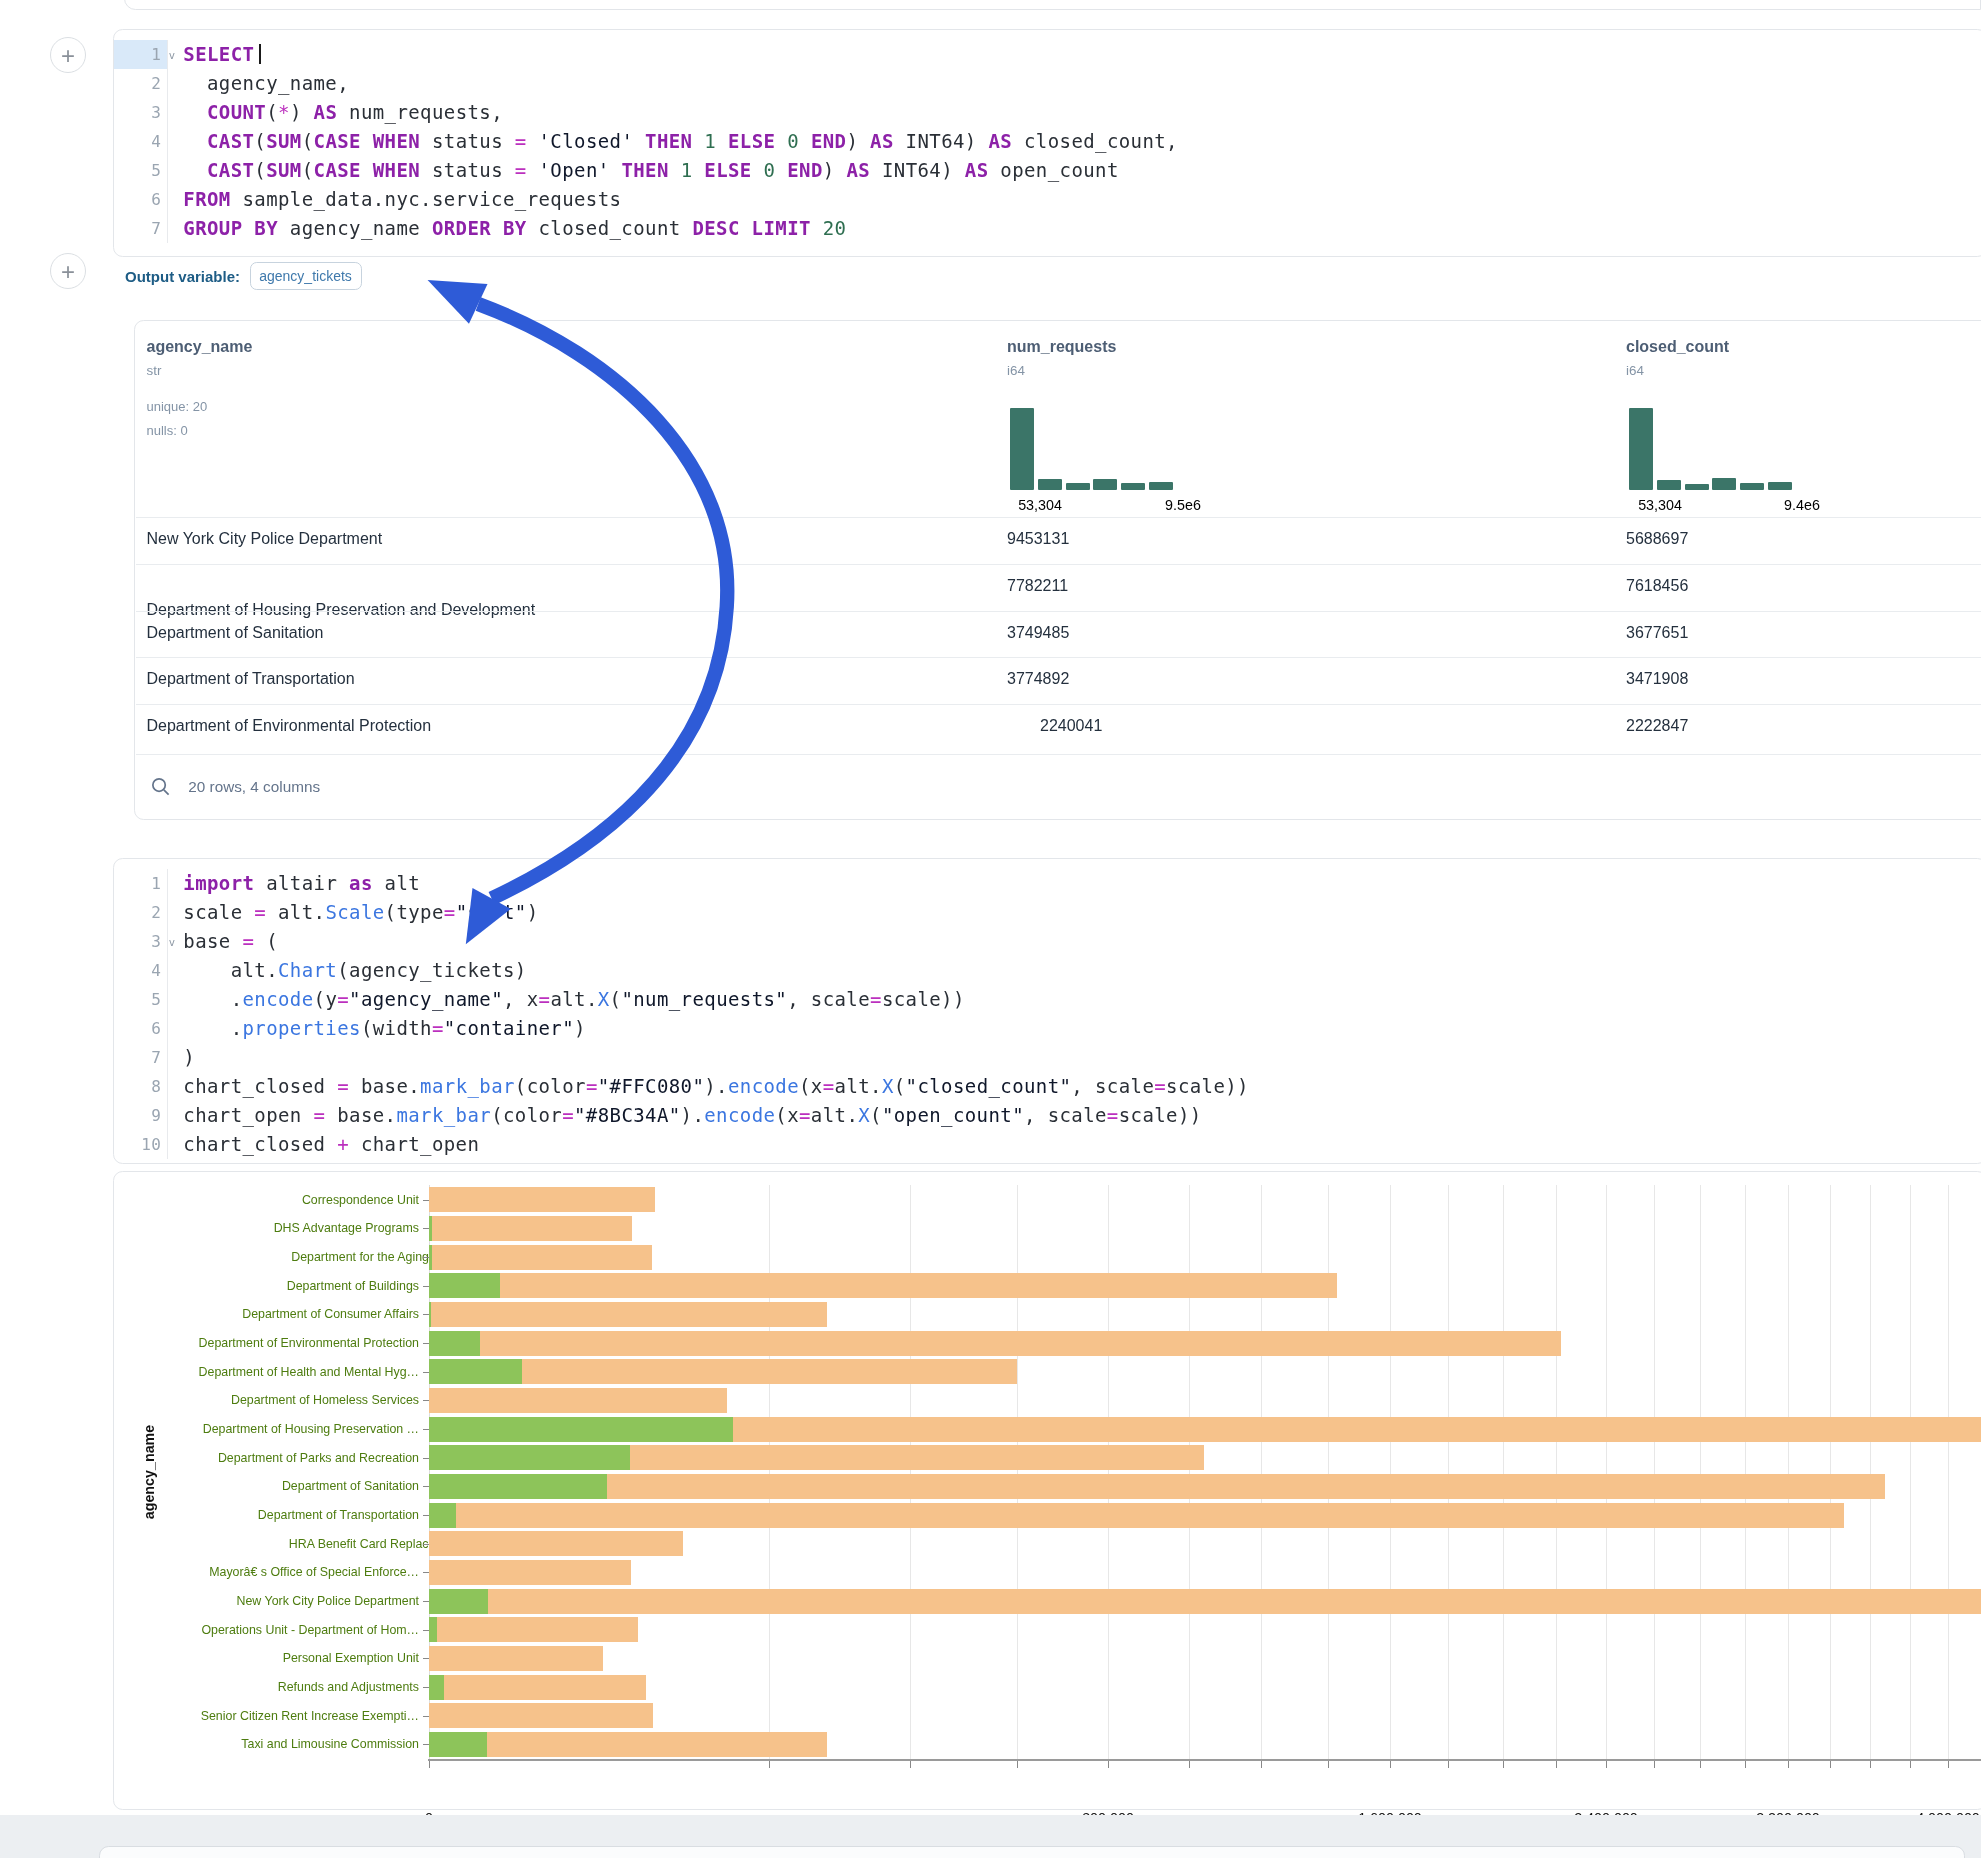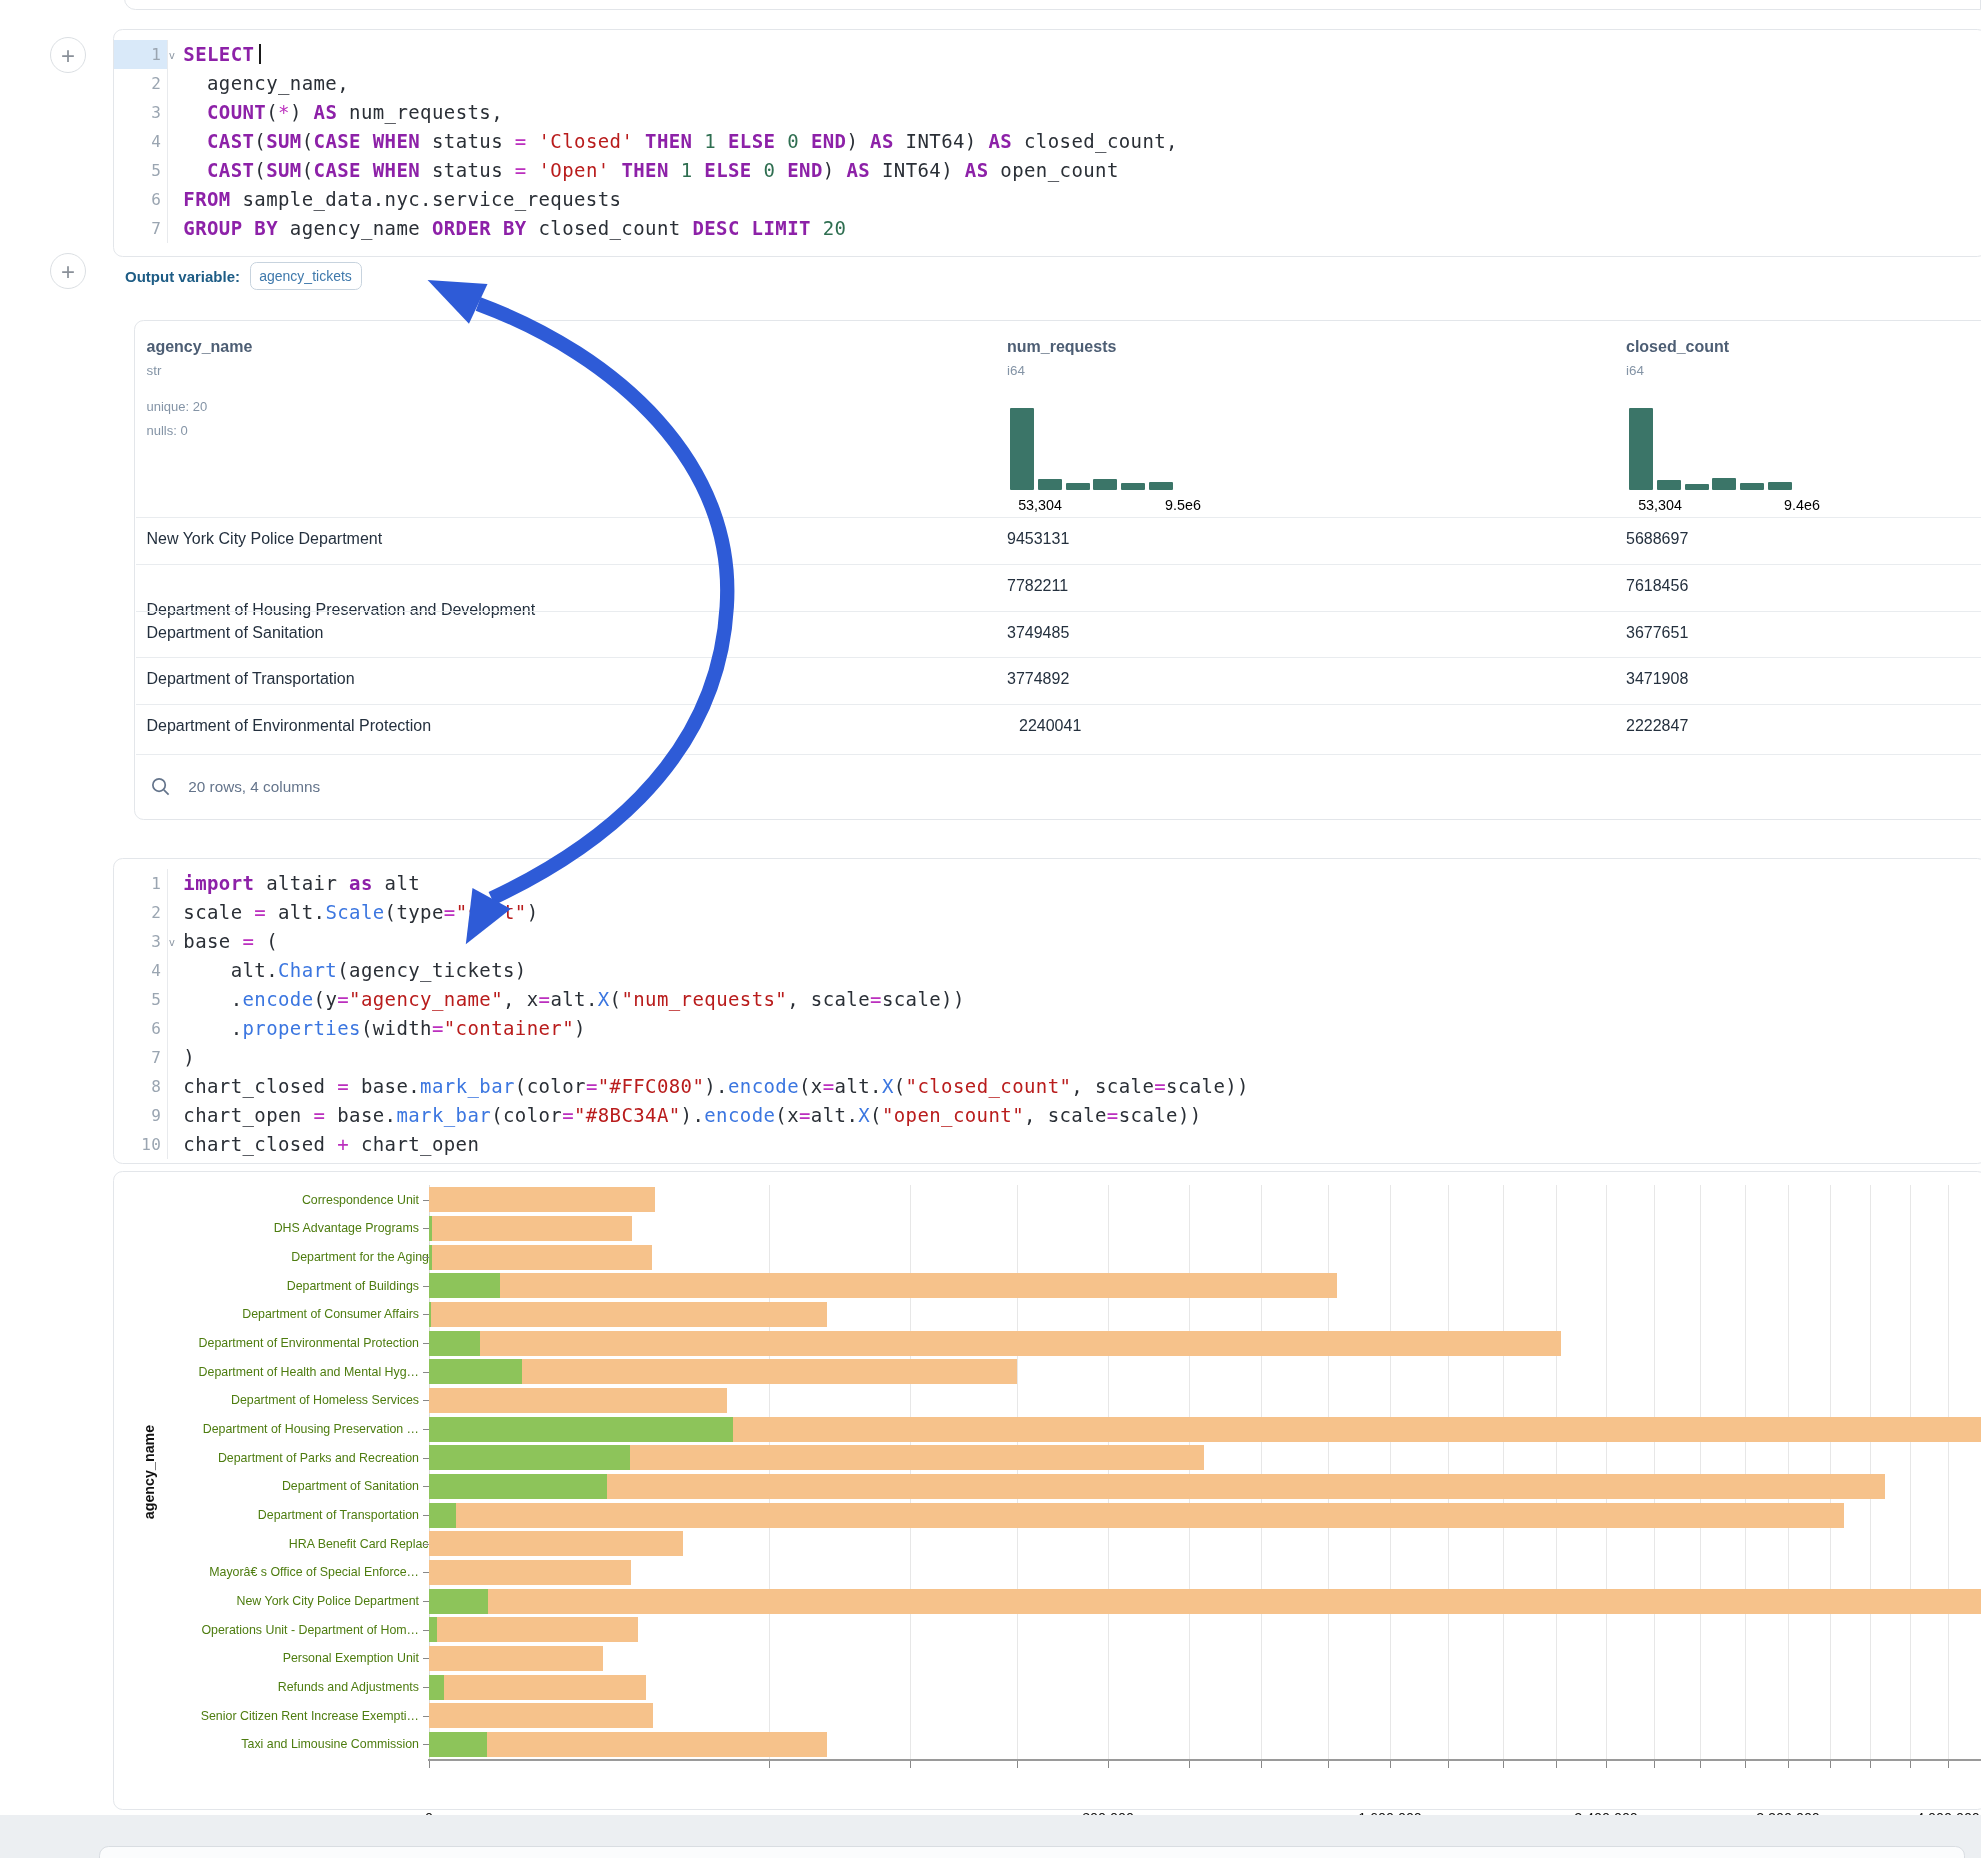--- a/index.html
+++ b/index.html
@@ -10,21 +10,21 @@
   .code-lines{position:absolute;left:0;top:9.6px;right:0;}
   .code-line{display:flex;height:29px;line-height:29px;font-family:"DejaVu Sans Mono","Liberation Mono",monospace;
              font-size:19px;letter-spacing:0.4px;white-space:pre;}
   .gutter{width:54px;flex:0 0 54px;text-align:right;padding-right:5.7px;color:#9AA5B1;font-size:16px;
           font-family:"DejaVu Sans Mono","Liberation Mono",monospace;border-right:1.4px solid #E8EAED;
           box-sizing:border-box;position:relative;}
   .gutter.hl{background:#D9E9F9;}
   .gutter .chev{position:absolute;right:-8.6px;top:1px;font-size:10.5px;color:#8F9AA6;z-index:2;}
   .codetext{padding-left:15.3px;}
   .tk-kw{color:#8D21A8;font-weight:bold;}
-  .tk-str{color:#b91c1c;}
+  .tk-str{color:#0f172a;}
   .tk-num{color:#2E6E50;}
   .tk-op{color:#BB2FBE;}
   .tk-fn{color:#3B76E0;}
   .tk-plain{color:#2A2F36;}
   .cursor{display:inline-block;width:1.9px;height:20px;background:#1a1a1a;vertical-align:-3.8px;margin-left:4.8px;}
   
   .plus-btn{position:absolute;width:36px;height:36px;border-radius:50%;border:1.4px solid #DBDFE3;background:#fff;
             color:#8A9099;font-size:24px;line-height:33px;text-align:center;box-sizing:border-box;cursor:pointer;}
   
   .outvar{position:absolute;left:125px;top:262px;display:flex;align-items:center;}
@@ -137,21 +137,21 @@
         </div>
         <div class="tbl-sep" style="top: 290px;"></div>
         <div style="position: absolute; left: 1px; right: 1px; top: 336px; height: 47px;">
           <div class="tbl-row-text" style="left: 10.5px; top: 13.4px;">Department of Transportation</div>
           <div class="tbl-row-text" style="left: 871px; top: 13.4px;">3774892</div>
           <div class="tbl-row-text" style="left: 1490px; top: 13.4px;">3471908</div>
         </div>
         <div class="tbl-sep" style="top: 336px;"></div>
         <div style="position: absolute; left: 1px; right: 1px; top: 383px; height: 47px;">
           <div class="tbl-row-text" style="left: 10.5px; top: 13.4px;">Department of Environmental Protection</div>
-          <div class="tbl-row-text" style="left: 883px; top: 13.4px;">2240041</div>
+          <div class="tbl-row-text" style="left: 904px; top: 13.4px;">2240041</div>
           <div class="tbl-row-text" style="left: 1490px; top: 13.4px;">2222847</div>
         </div>
         <div class="tbl-sep" style="top: 383px;"></div>
       </div>
     <div class="tbl-sep" style="top:433px;"></div>
     <div class="tbl-footer" style="top:433px;height:65px;">
       <svg class="search-icon" width="21" height="21" viewBox="0 0 22 22">
         <circle cx="9.5" cy="9.5" r="6.5" fill="none" stroke="#64748B" stroke-width="1.8"></circle>
         <line x1="14.5" y1="14.5" x2="19.5" y2="19.5" stroke="#64748B" stroke-width="1.8"></line>
       </svg>

